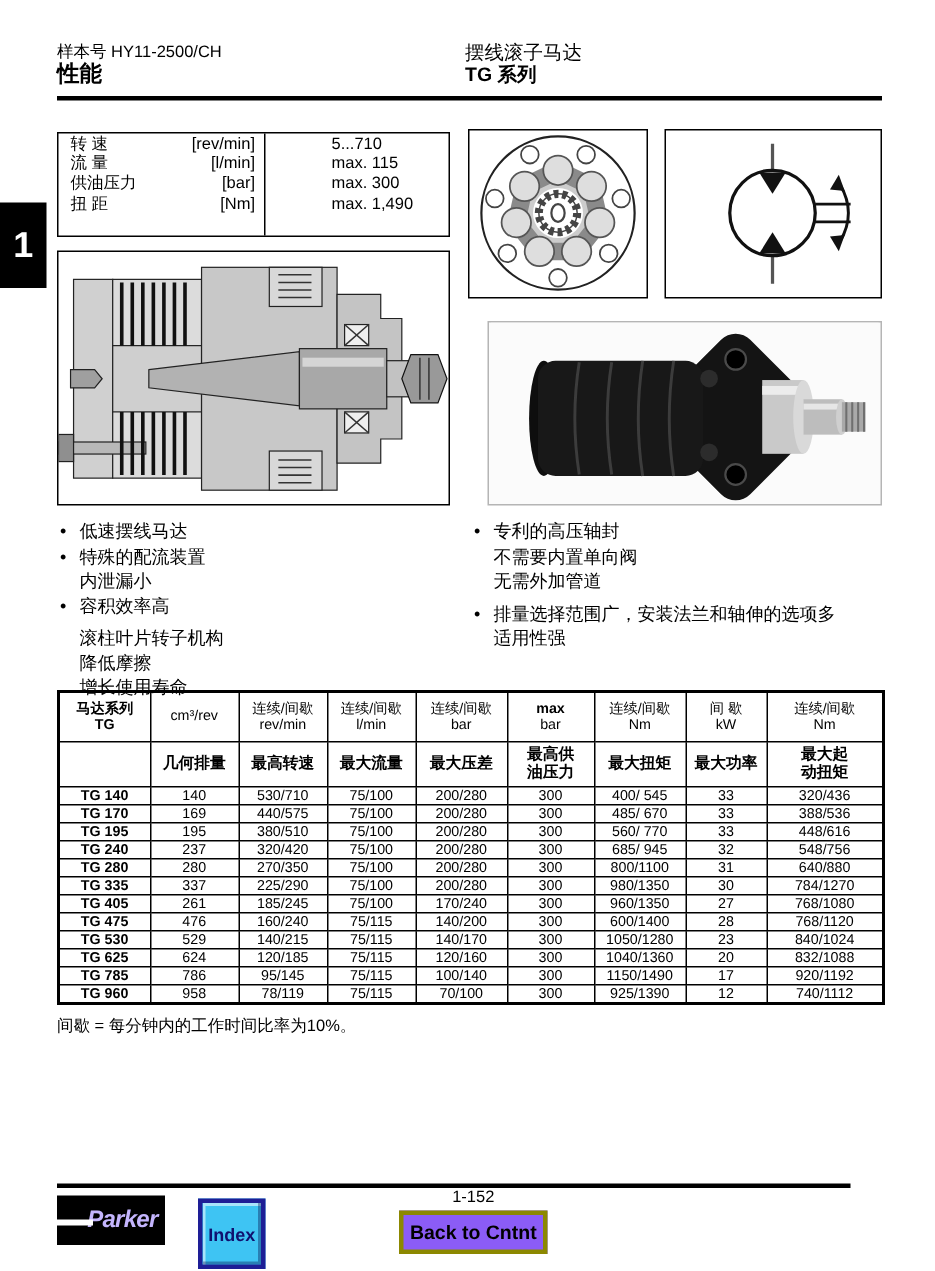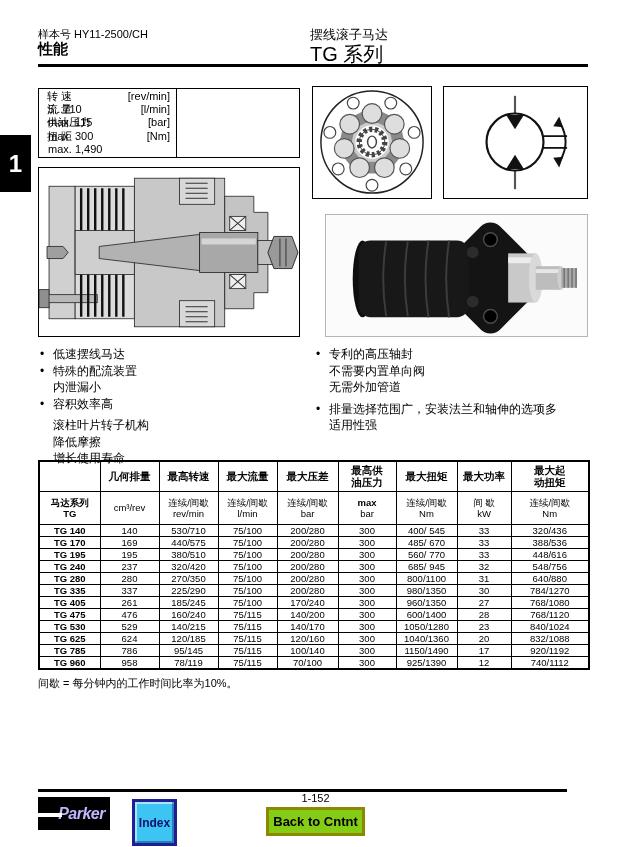--- a/index.html
+++ b/index.html
@@ -7,33 +7,33 @@
   body {
     width:623px; height:847px; position:relative; overflow:hidden;
     font-family:"Liberation Sans", sans-serif; color:#000;
   }
   .abs { position:absolute; }
 
   
   #catalog-no { left:38px; top:27px; font-size:11px; }
   #section-title { left:38px; top:40px; font-size:15px; font-weight:bold; }
   #product-name { left:310px; top:26px; font-size:13px; }
-  #series-name { left:310px; top:41px; font-size:20px; font-weight:normal; }
+  #series-name { left:310px; top:41px; font-size:13px; font-weight:bold; }
   #header-rule { left:38px; top:64px; width:550px; height:3px; background:#000; }
 
   
   #chapter-tab { left:0; top:135px; width:31px; height:57px; background:#000;
     color:#fff; font-size:24px; font-weight:bold; display:flex; align-items:center; justify-content:center; }
 
   
   #spec-box { left:38px; top:88px; width:262px; height:70px; border:1.5px solid #000; padding-top:1px; }
-  .spec-row { display:flex; height:13.2px; font-size:11px; line-height:13.2px;flex-direction:column; }
+  .spec-row { display:flex; height:13.2px; font-size:11px; line-height:13.2px; }
   .spec-left { width:137px; display:flex; justify-content:space-between; padding:0 6px 0 8px;
     border-right:1px solid #000; height:100%; }
-  .spec-value { padding-left:9px; }
+  .spec-value { padding-left:9px;margin-left:36px; }
   #spec-box .spec-left { border-right:none; }
   #spec-divider { position:absolute; left:137px; top:0; width:1px; height:100%; background:#000; }
 
   
   #xsection-box { left:38px; top:167px; width:262px; height:170px; border:1.5px solid #000; }
   #gerotor-box  { left:312px; top:86px; width:120px; height:113px; border:1.5px solid #000; }
   #symbol-box   { left:443px; top:86px; width:145px; height:113px; border:1.5px solid #000; }
   #photo-box    { left:325px; top:214px; width:263px; height:123px; border:1px solid #b5b5b5; background:#fbfbfb; }
   .fig-svg { width:100%; height:100%; display:block; }
 
@@ -306,20 +306,58 @@
         <col class="c3">
         <col class="c4">
         <col class="c5">
       <col class="c6">
         <col class="c7">
         <col class="c8">
         <col class="c9">
     </colgroup>
   <thead>
         <tr>
+          <th class="h2">
+            <div class="b">马达系列</div>
+            <div class="b">TG</div>
+          </th>
+          <th class="h2">
+            <div></div>
+            <div>cm³/rev</div>
+          </th>
+          <th class="h2">
+            <div>连续/间歇</div>
+            <div>rev/min</div>
+          </th>
+          <th class="h2">
+            <div>连续/间歇</div>
+            <div>l/min</div>
+          </th>
+          <th class="h2">
+            <div>连续/间歇</div>
+            <div>bar</div>
+          </th>
+          <th class="h2">
+            <div class="b">max</div>
+            <div>bar</div>
+          </th>
+          <th class="h2">
+            <div>连续/间歇</div>
+            <div>Nm</div>
+          </th>
+          <th class="h2">
+            <div>间 歇</div>
+            <div>kW</div>
+          </th>
+          <th class="h2">
+            <div>连续/间歇</div>
+            <div>Nm</div>
+          </th>
+        </tr>
+        <tr>
           <th class="h1"></th>
           <th class="h1">
             <div>几何排量</div>
           </th>
           <th class="h1">
             <div>最高转速</div>
           </th>
           <th class="h1">
             <div>最大流量</div>
           </th>
@@ -332,58 +370,20 @@
           </th>
           <th class="h1">
             <div>最大扭矩</div>
           </th>
           <th class="h1">
             <div>最大功率</div>
           </th>
           <th class="h1">
             <div>最大起</div>
             <div>动扭矩</div>
-          </th>
-        </tr>
-        <tr>
-          <th class="h2">
-            <div class="b">马达系列</div>
-            <div class="b">TG</div>
-          </th>
-          <th class="h2">
-            <div></div>
-            <div>cm³/rev</div>
-          </th>
-          <th class="h2">
-            <div>连续/间歇</div>
-            <div>rev/min</div>
-          </th>
-          <th class="h2">
-            <div>连续/间歇</div>
-            <div>l/min</div>
-          </th>
-          <th class="h2">
-            <div>连续/间歇</div>
-            <div>bar</div>
-          </th>
-          <th class="h2">
-            <div class="b">max</div>
-            <div>bar</div>
-          </th>
-          <th class="h2">
-            <div>连续/间歇</div>
-            <div>Nm</div>
-          </th>
-          <th class="h2">
-            <div>间 歇</div>
-            <div>kW</div>
-          </th>
-          <th class="h2">
-            <div>连续/间歇</div>
-            <div>Nm</div>
           </th>
         </tr>
       </thead>
       <tbody>
         <tr>
           <td class="model">TG 140</td>
           <td>140</td>
           <td>530/710</td>
           <td>75/100</td>
           <td>200/280</td>
@@ -519,13 +519,13 @@
 
 <div class="abs" id="footnote">间歇 = 每分钟内的工作时间比率为10%。</div>
 
 <div class="abs" id="footer-rule"></div>
 <div class="abs" id="parker-logo">
   <span class="parker-stripe"></span>
   <span>Parker</span>
 </div>
 <button class="abs" id="index-button" style="background: rgb(62, 196, 243); border-color: rgb(30, 30, 150); color: rgb(16, 16, 110);">Index</button>
 <div class="abs" id="page-number">1-152</div>
-<button class="abs" id="back-button" style="background: #84cc16; border-color: rgb(140, 136, 0); color: rgb(0, 0, 0);">Back to Cntnt</button>
+<button class="abs" id="back-button" style="background: #8b5cf6; border-color: rgb(140, 136, 0); color: rgb(0, 0, 0);">Back to Cntnt</button>
 
 </body></html>

